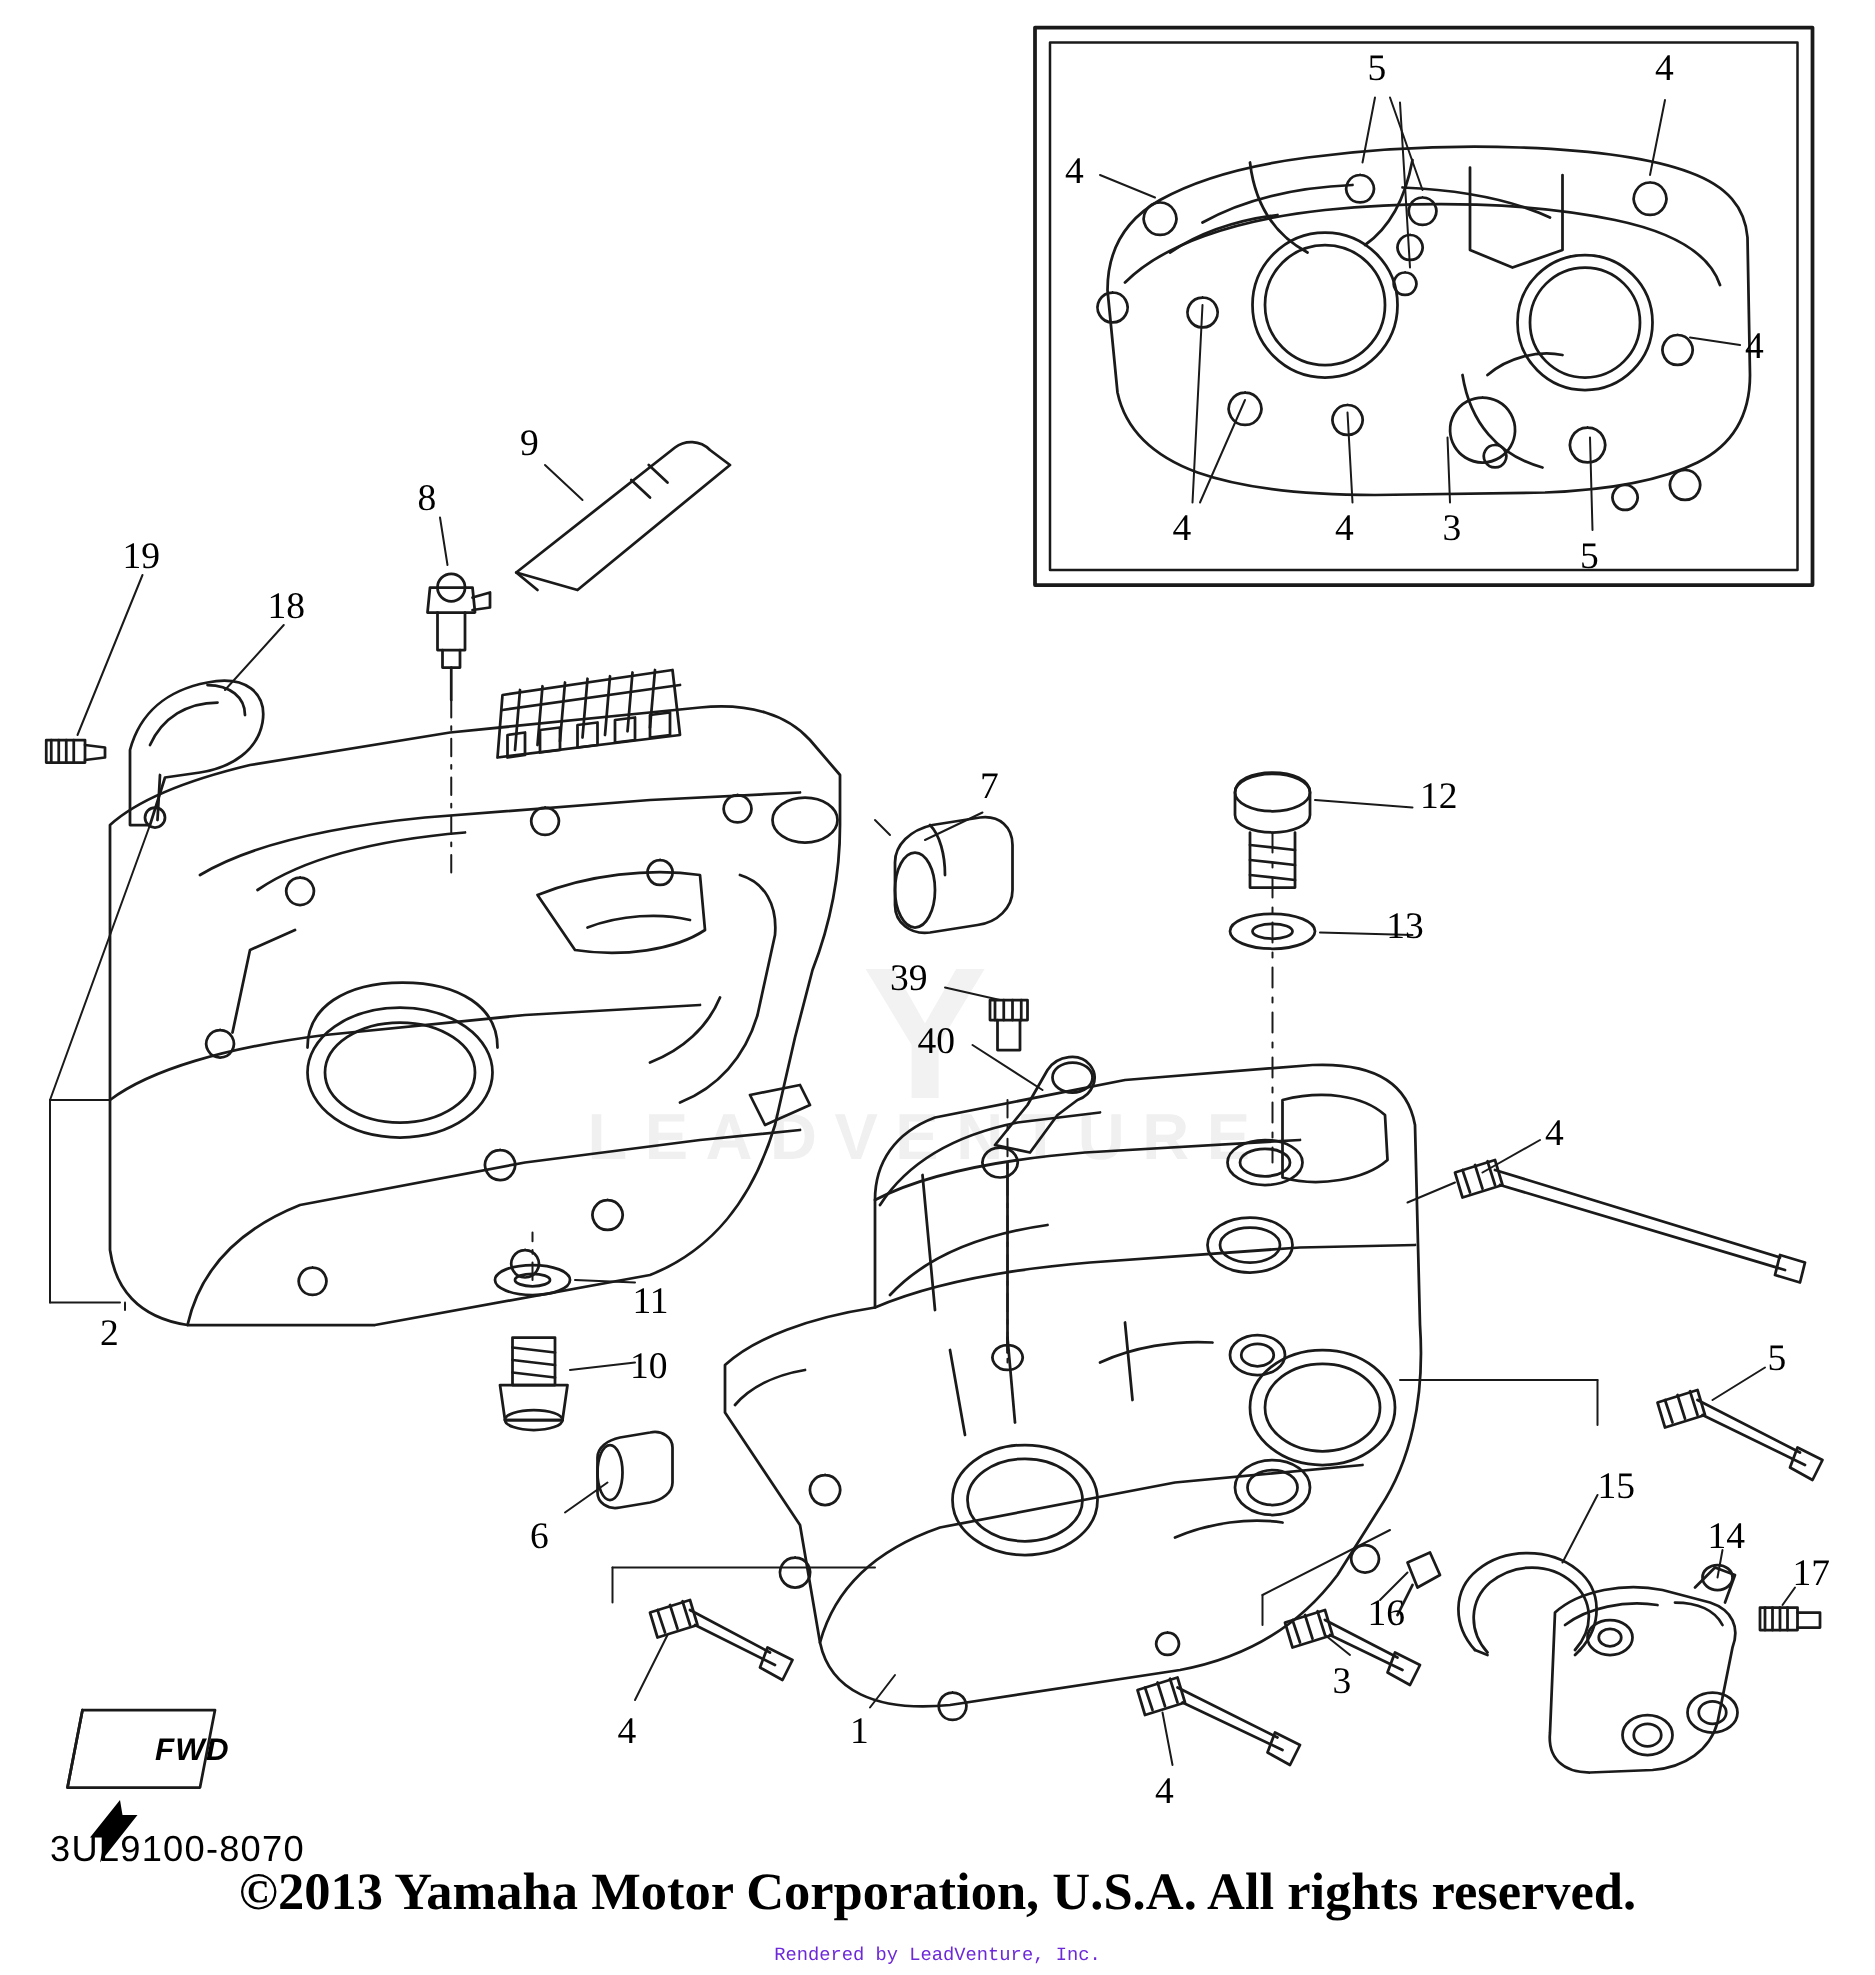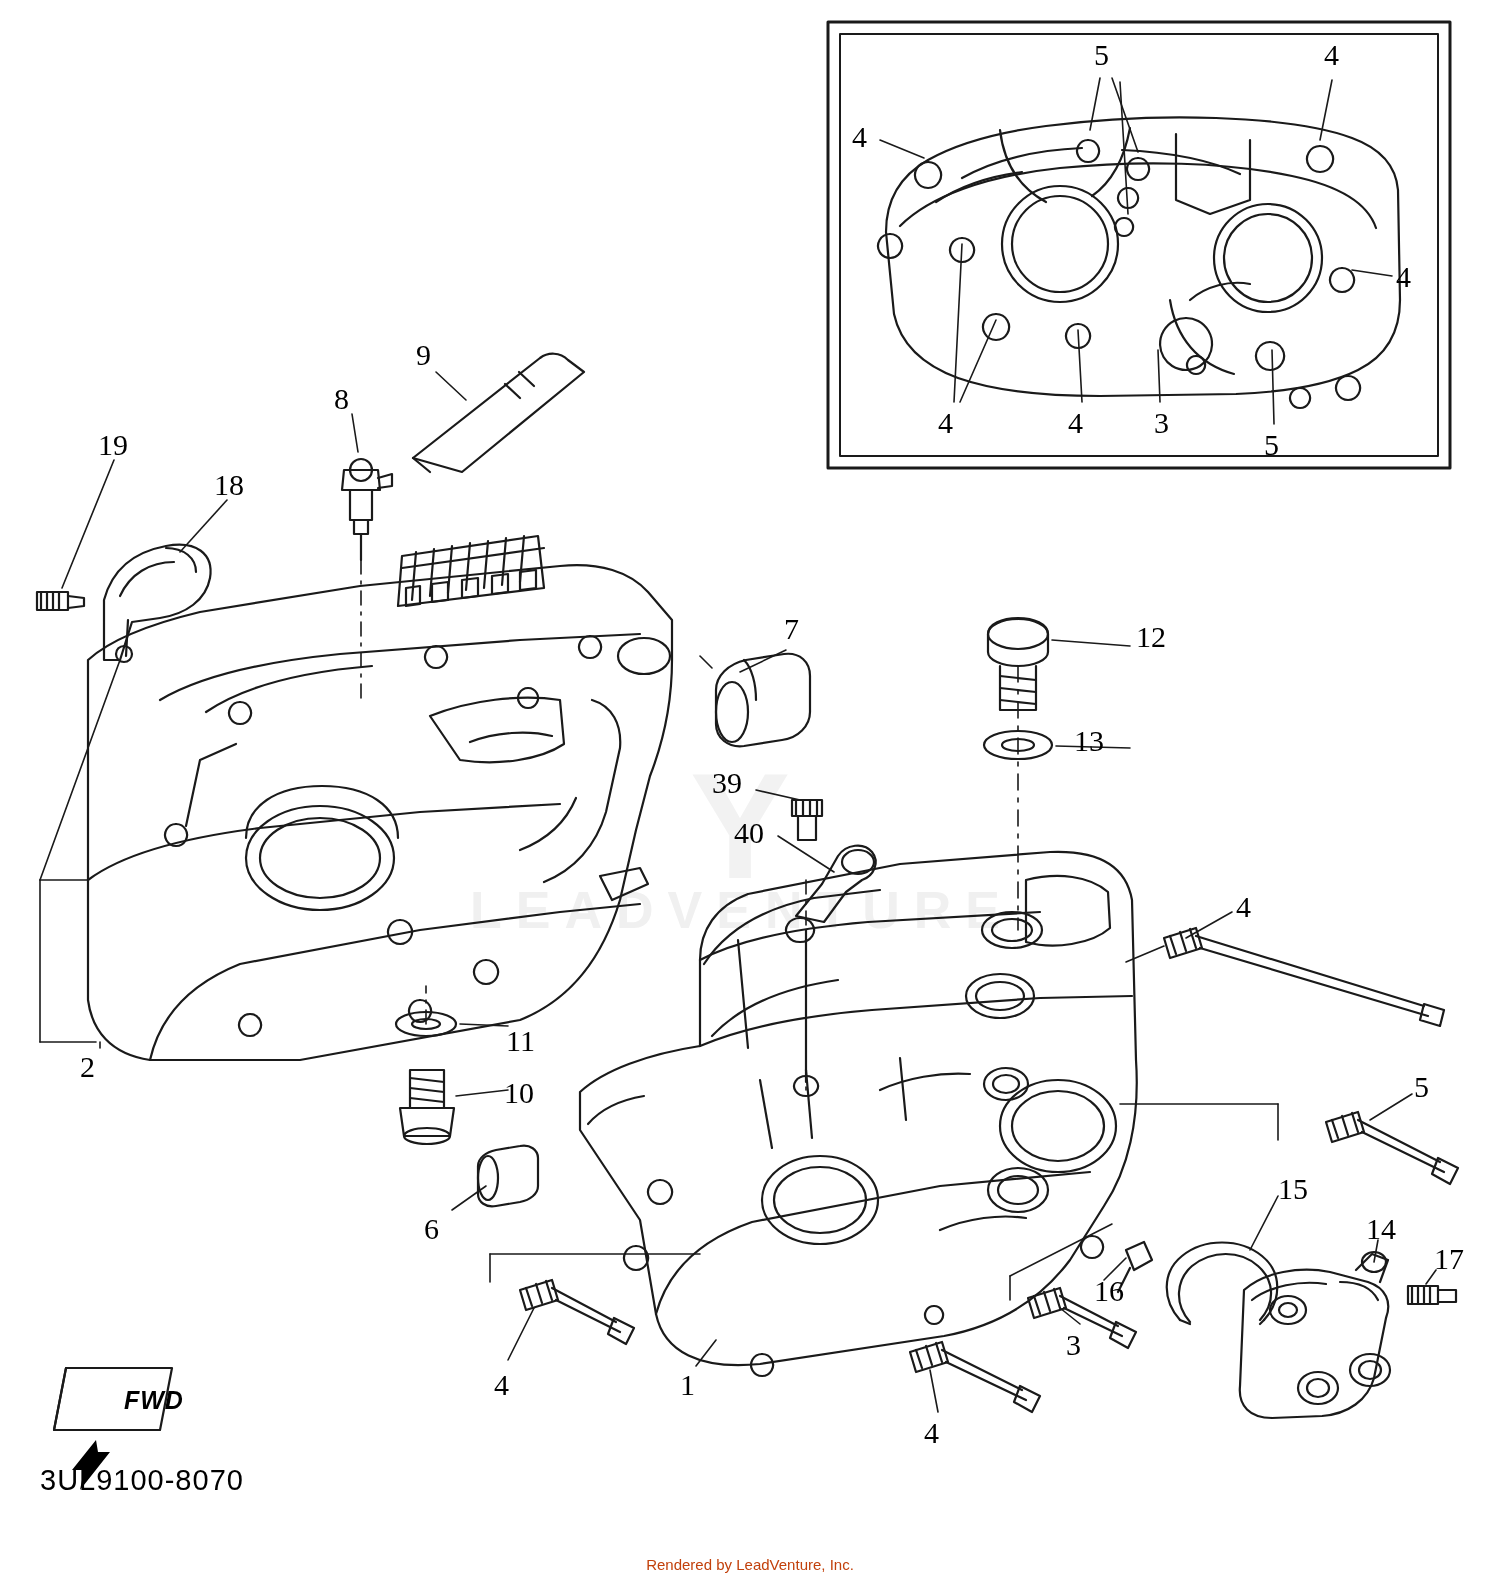--- a/index.html
+++ b/index.html
@@ -2,21 +2,21 @@
 <html><head>
 <meta charset="utf-8">
 <style>
   html,body{margin:0;padding:0;background:#ffffff;}
   body{width:1500px;height:1580px;position:relative;font-family:"Liberation Serif",serif;color:#000;overflow:hidden;}
   #sheet{position:absolute;left:0;top:0;width:1500px;height:1580px;}
   svg.layer{position:absolute;left:0;top:0;width:1500px;height:1580px;}
   .calloutnum{position:absolute;font-family:"Liberation Serif",serif;font-size:30px;font-weight:400;color:#000;line-height:1;white-space:nowrap;}
   .partno{position:absolute;left:40px;top:1464px;font-family:Liberation Sans, sans-serif;font-size:29px;letter-spacing:1px;white-space:nowrap;}
   .copyright{position:absolute;left:0;top:1490px;width:1500px;text-align:center;font-family:"Liberation Serif",serif;font-size:42px;font-weight:bold;white-space:nowrap;}
-  .rendered{position:absolute;left:0;top:1556px;width:1500px;text-align:center;font-family:Liberation Sans, sans-serif;font-size:15px;color:#c2410c;white-space:nowrap;}
+  .rendered{position:absolute;left:0;top:1556px;width:1500px;text-align:center;font-family:Liberation Mono, monospace;font-size:15px;color:#6d28d9;white-space:nowrap;}
   .fwdlabel{position:absolute;left:92px;top:1386px;font-family:"Liberation Sans",sans-serif;font-size:25px;font-style:italic;font-weight:bold;letter-spacing:1px;margin-left:32px;}
   .wm{position:absolute;left:0;top:0;width:1500px;height:1580px;pointer-events:none;}
   .wmtext{position:absolute;left:470px;top:880px;font-family:"Liberation Sans",sans-serif;font-size:52px;letter-spacing:14px;color:#f0f0f0;font-weight:bold;}
   .wmy{position:absolute;left:690px;top:740px;font-family:"Liberation Sans",sans-serif;font-size:150px;color:#f2f2f2;font-weight:bold;}
 </style>
 </head>
 <body>
 
 <div id="sheet">
 
@@ -334,35 +334,36 @@
   <div class="calloutnum" style="left:1068px;top:408px">4</div>
   <div class="calloutnum" style="left:1154px;top:408px">3</div>
   <div class="calloutnum" style="left:1264px;top:430px">5</div>
 
   <div class="calloutnum" style="left:416px;top:340px">9</div>
   <div class="calloutnum" style="left:334px;top:384px">8</div>
   <div class="calloutnum" style="left:98px;top:430px">19</div>
   <div class="calloutnum" style="left:214px;top:470px">18</div>
   <div class="calloutnum" style="left:784px;top:614px">7</div>
   <div class="calloutnum" style="left:1136px;top:622px">12</div>
-  <div class="calloutnum" style="left:1074px;top:726px">13</div>
+  <div class="calloutnum" style="left:1109px;top:726px">13</div>
   <div class="calloutnum" style="left:712px;top:768px">39</div>
   <div class="calloutnum" style="left:734px;top:818px">40</div>
   <div class="calloutnum" style="left:1236px;top:892px">4</div>
   <div class="calloutnum" style="left:80px;top:1052px">2</div>
   <div class="calloutnum" style="left:506px;top:1026px">11</div>
   <div class="calloutnum" style="left:504px;top:1078px">10</div>
   <div class="calloutnum" style="left:1414px;top:1072px">5</div>
   <div class="calloutnum" style="left:1278px;top:1174px">15</div>
   <div class="calloutnum" style="left:1366px;top:1214px">14</div>
   <div class="calloutnum" style="left:424px;top:1214px">6</div>
   <div class="calloutnum" style="left:1434px;top:1244px">17</div>
   <div class="calloutnum" style="left:1094px;top:1276px">16</div>
   <div class="calloutnum" style="left:1066px;top:1330px">3</div>
   <div class="calloutnum" style="left:494px;top:1370px">4</div>
   <div class="calloutnum" style="left:680px;top:1370px">1</div>
   <div class="calloutnum" style="left:924px;top:1418px">4</div>
 
   <div class="fwdlabel">FWD</div>
   <div class="partno">3UL9100-8070</div>
+  <div class="copyright">©2013 Yamaha Motor Corporation, U.S.A. All rights reserved.</div>
   <div class="rendered">Rendered by LeadVenture, Inc.</div>
 
 </div>
 
 </body></html>

